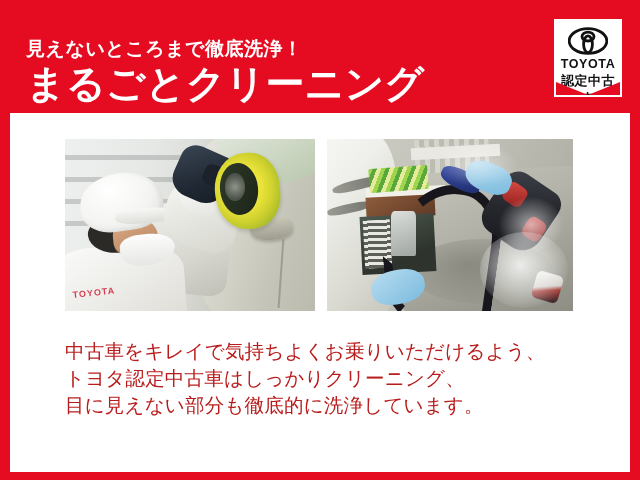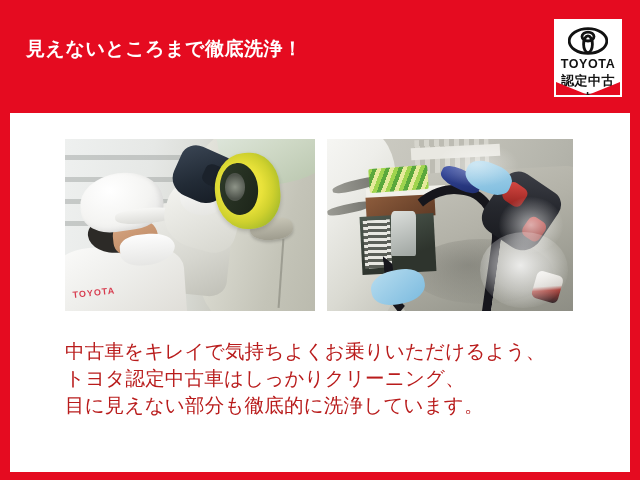--- a/index.html
+++ b/index.html
@@ -464,20 +464,21 @@
 </head>
 <body>
 
 <div id="banner">
 
   <div id="header">
 
     <div id="header-text-block">
       <div id="kicker">見えないところまで徹底洗浄！</div>
       <div id="headline-row">
+        <span id="headline-main">まるごとクリーニング</span>
       </div>
     </div>
 
     <div id="toyota-logo">
       <div id="logo-inner">
 
         <svg id="toyota-emblem" viewBox="0 0 100 70">
           <ellipse cx="50" cy="35" rx="47" ry="31" fill="none" stroke="#111111" stroke-width="7"></ellipse>
           <ellipse cx="50" cy="24" rx="15" ry="11" fill="none" stroke="#111111" stroke-width="7"></ellipse>
           <ellipse cx="50" cy="43" rx="11" ry="21" fill="none" stroke="#111111" stroke-width="7"></ellipse>

